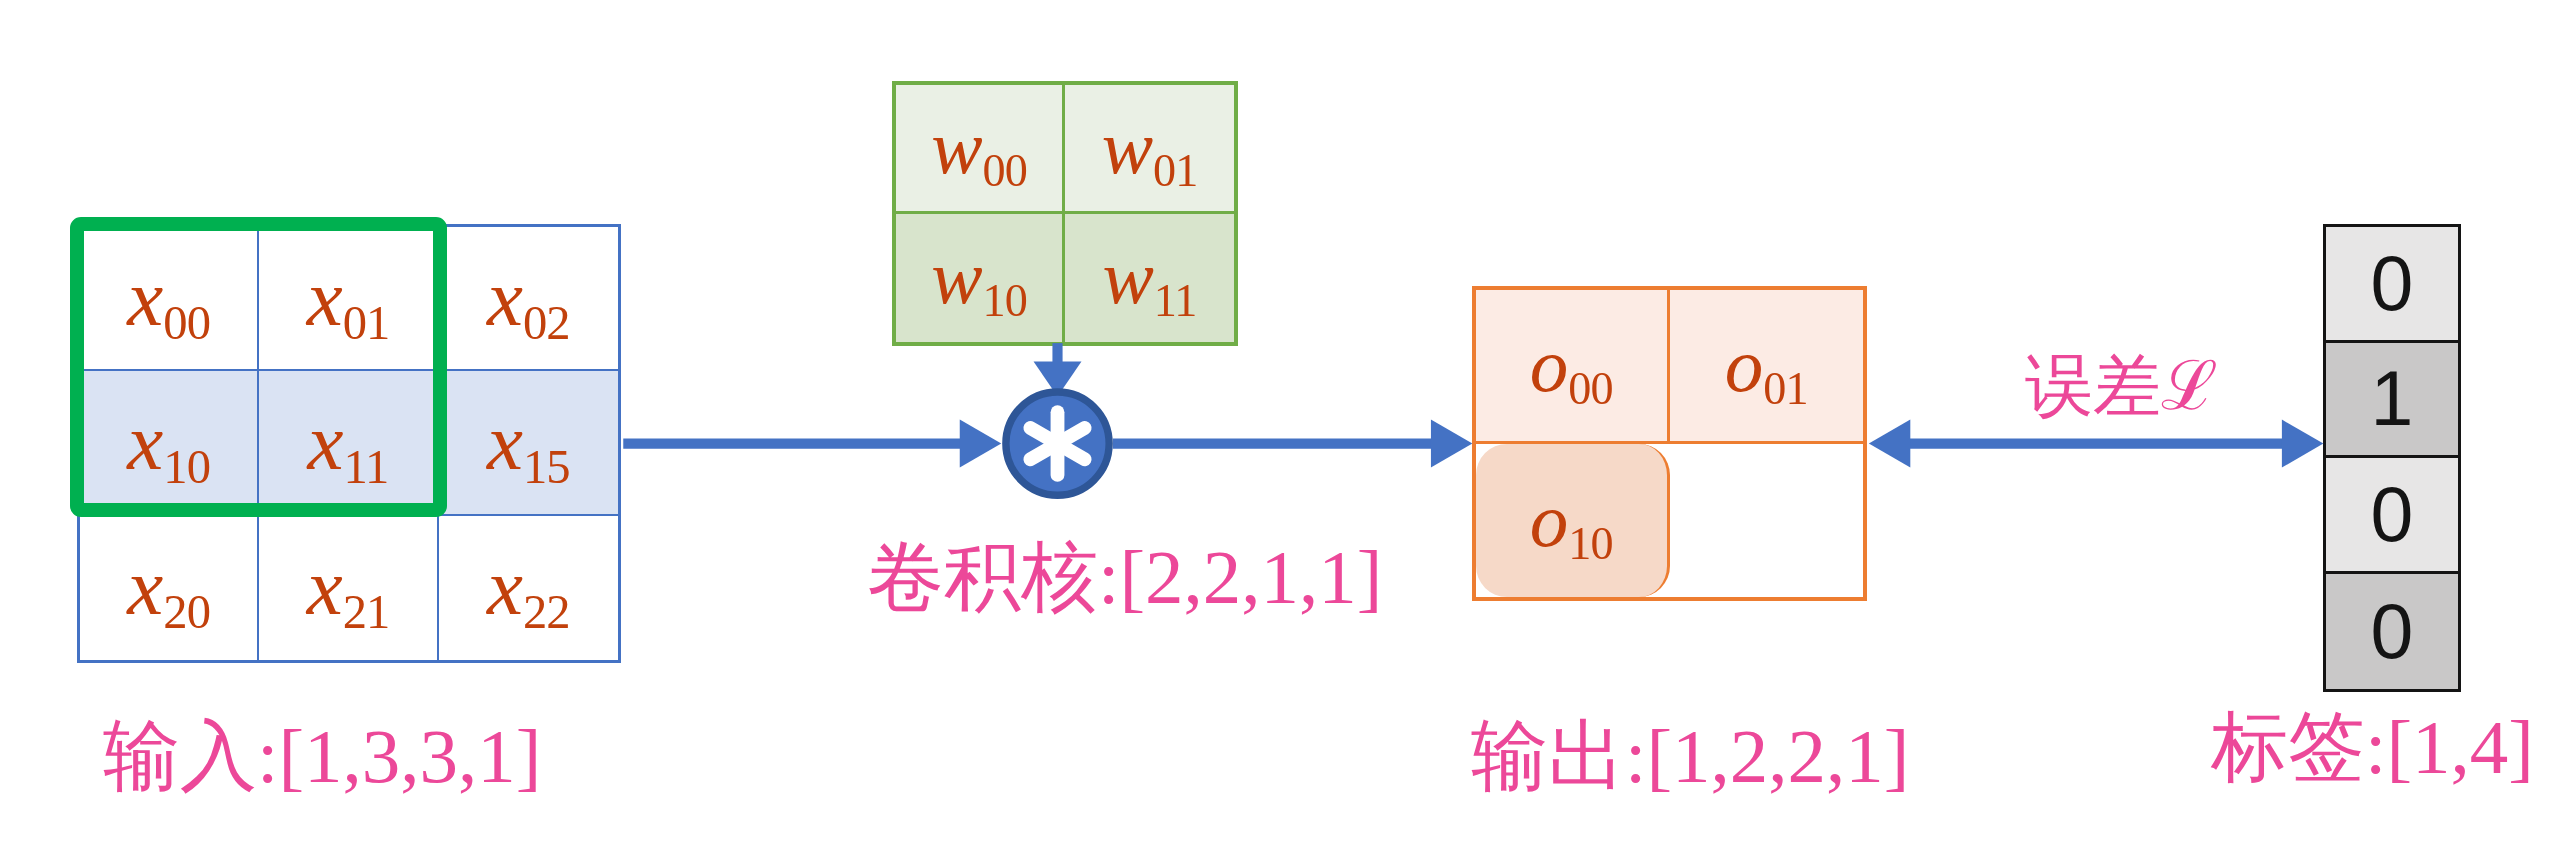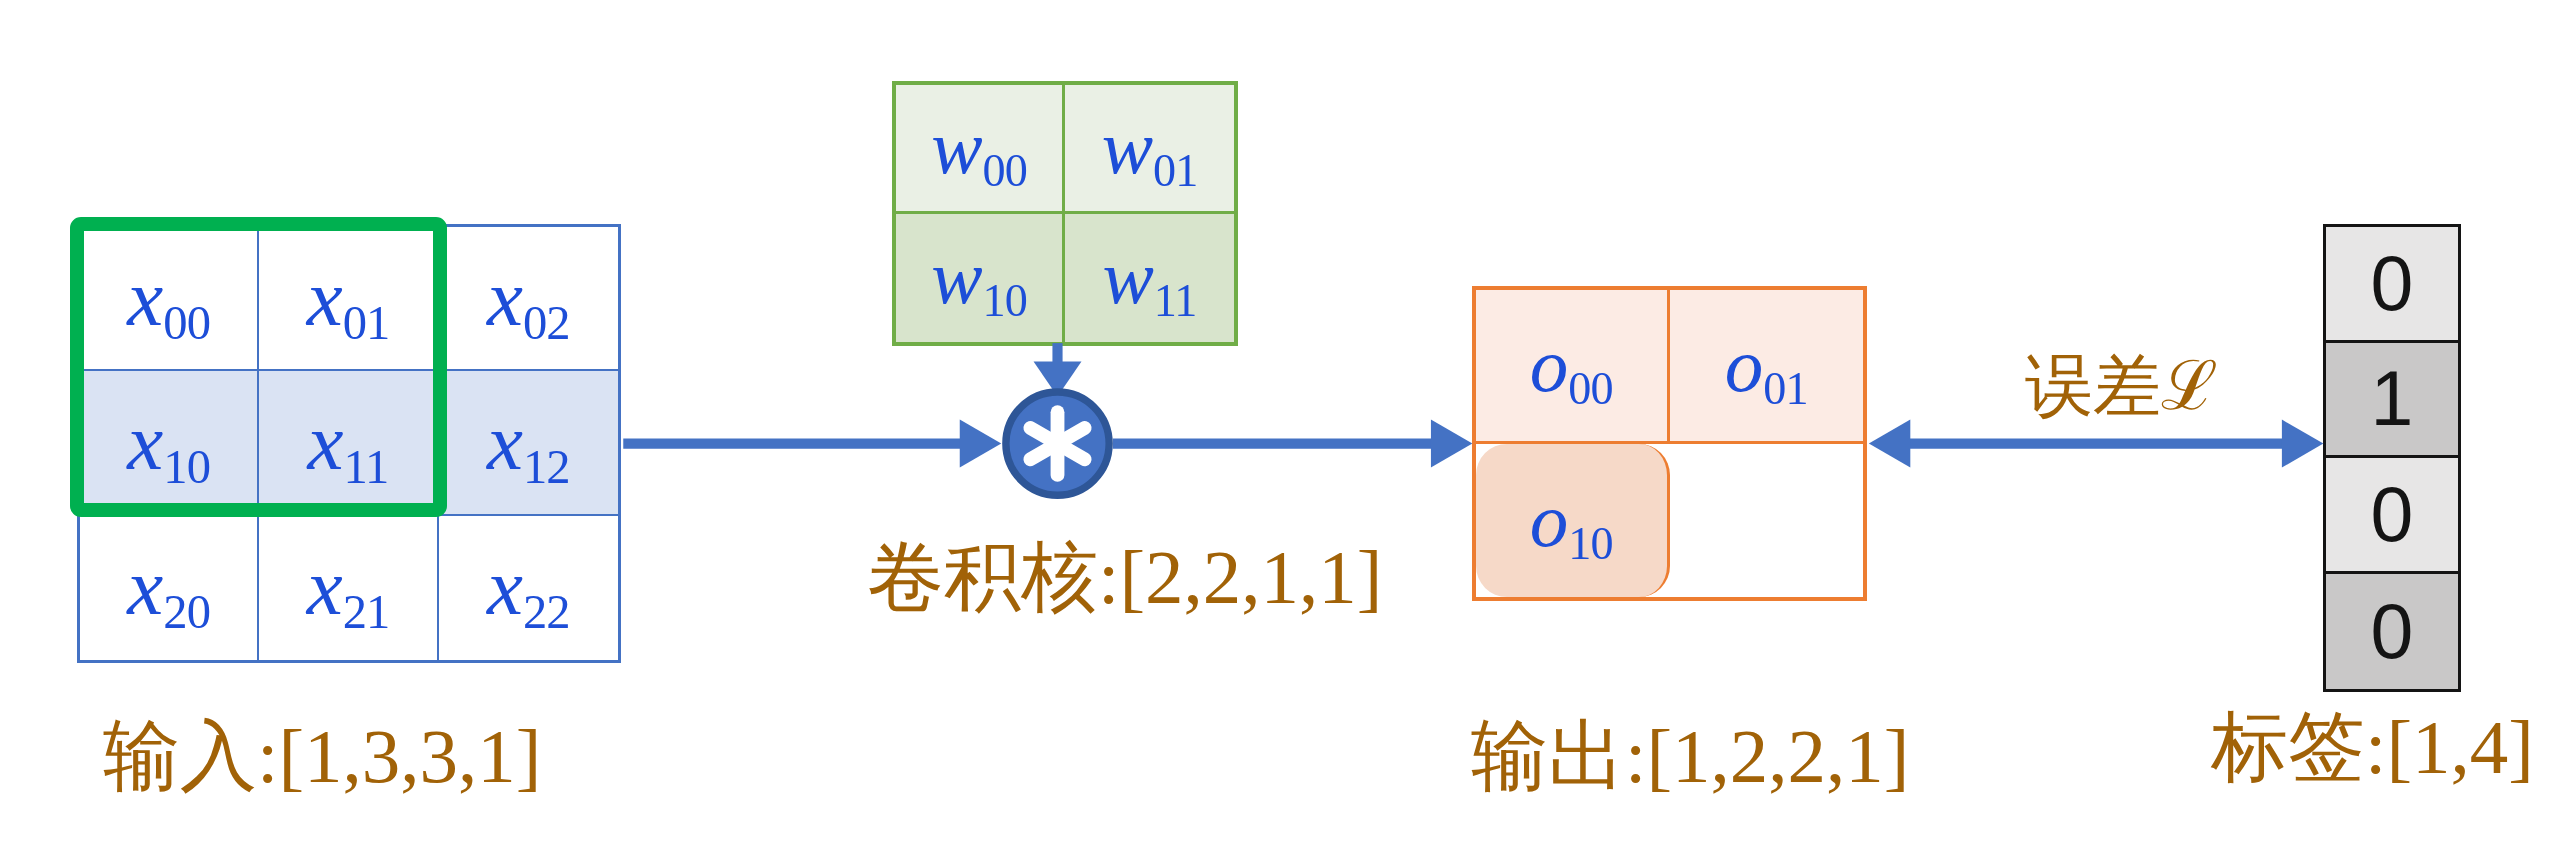--- a/index.html
+++ b/index.html
@@ -9,21 +9,21 @@
     background:#ffffff;
     overflow:hidden;
     font-family:"Liberation Serif",serif;
   }
   
   .matrix{position:absolute;display:grid;box-sizing:border-box;background:#fff;}
   .matrix .cell{
     display:flex;align-items:center;justify-content:center;
     box-sizing:border-box;background:transparent;
   }
-  .math{font-family:"Liberation Serif",serif;font-size:81px;color:#1d4ed8;line-height:1;white-space:nowrap;}
+  .math{font-family:"Liberation Serif",serif;font-size:81px;color:#c2410c;line-height:1;white-space:nowrap;}
   .math i{font-style:italic;}
   .math sub{font-style:normal;font-size:0.60em;line-height:0;vertical-align:-0.28em;letter-spacing:-0.02em;}
 
   
   .input-matrix{
     left:77px;top:224px;width:544px;height:439px;
     grid-template-columns:repeat(3,1fr);grid-template-rows:repeat(3,1fr);
     border:3.7px solid #4472c4;
   }
   .input-matrix .cell{border-right:2.8px solid #4472c4;border-bottom:2.8px solid #4472c4;}
@@ -72,21 +72,21 @@
   }
   .tag-vector .cell{border-bottom:3.7px solid #141414;}
   .tag-vector .cell:nth-child(4){border-bottom:none;}
   .tag-vector .cell.vlight{background:#e7e6e6;}
   .tag-vector .cell.vdark{background:#c9c8c8;}
   .tag-digit{font-family:"Liberation Sans",sans-serif;font-size:77px;color:#141414;line-height:1;}
 
   
   .caption{
     position:absolute;font-family:"Liberation Serif",serif;
-    font-size:77px;color:#a16207;line-height:1.15;white-space:nowrap;
+    font-size:77px;color:#ec4899;line-height:1.15;white-space:nowrap;
   }
   .caption.input-caption{left:103px;top:712px;}
   .caption.kernel-caption{left:867px;top:533px;}
   .caption.output-caption{left:1471px;top:712px;}
   .caption.tag-caption{left:2211px;top:703px;}
   .caption.error-caption{left:2025px;top:347px;font-size:68px;}
 
   
   .overlay{position:absolute;left:0;top:0;z-index:4;}
 </style>
@@ -138,21 +138,21 @@
     <div class="cell">
         <span class="math"><i>x</i><sub>02</sub></span>
       </div>
     <div class="cell hl">
         <span class="math"><i>x</i><sub>10</sub></span>
       </div>
     <div class="cell hl">
         <span class="math"><i>x</i><sub>11</sub></span>
       </div>
     <div class="cell hl">
-        <span class="math"><i>x</i><sub>12</sub></span>
+        <span class="math"><i>x</i><sub>15</sub></span>
       </div>
     <div class="cell">
         <span class="math"><i>x</i><sub>20</sub></span>
       </div>
     <div class="cell">
         <span class="math"><i>x</i><sub>21</sub></span>
       </div>
     <div class="cell">
         <span class="math"><i>x</i><sub>22</sub></span>
       </div>

